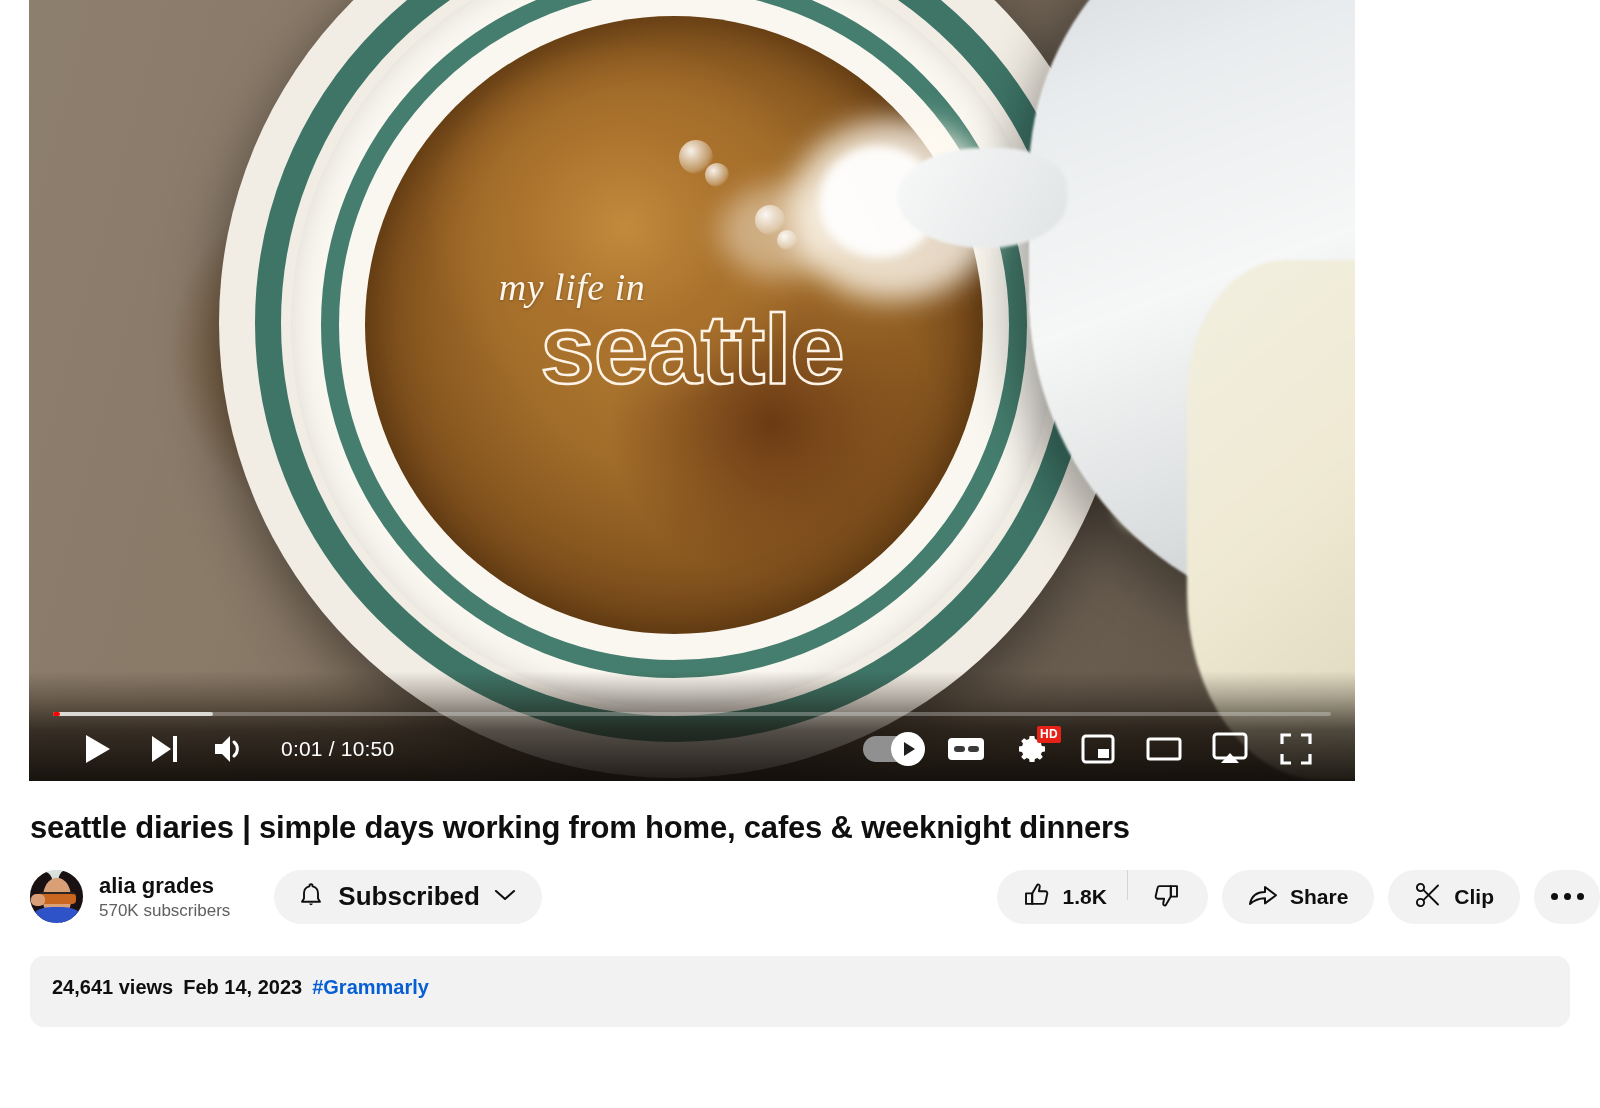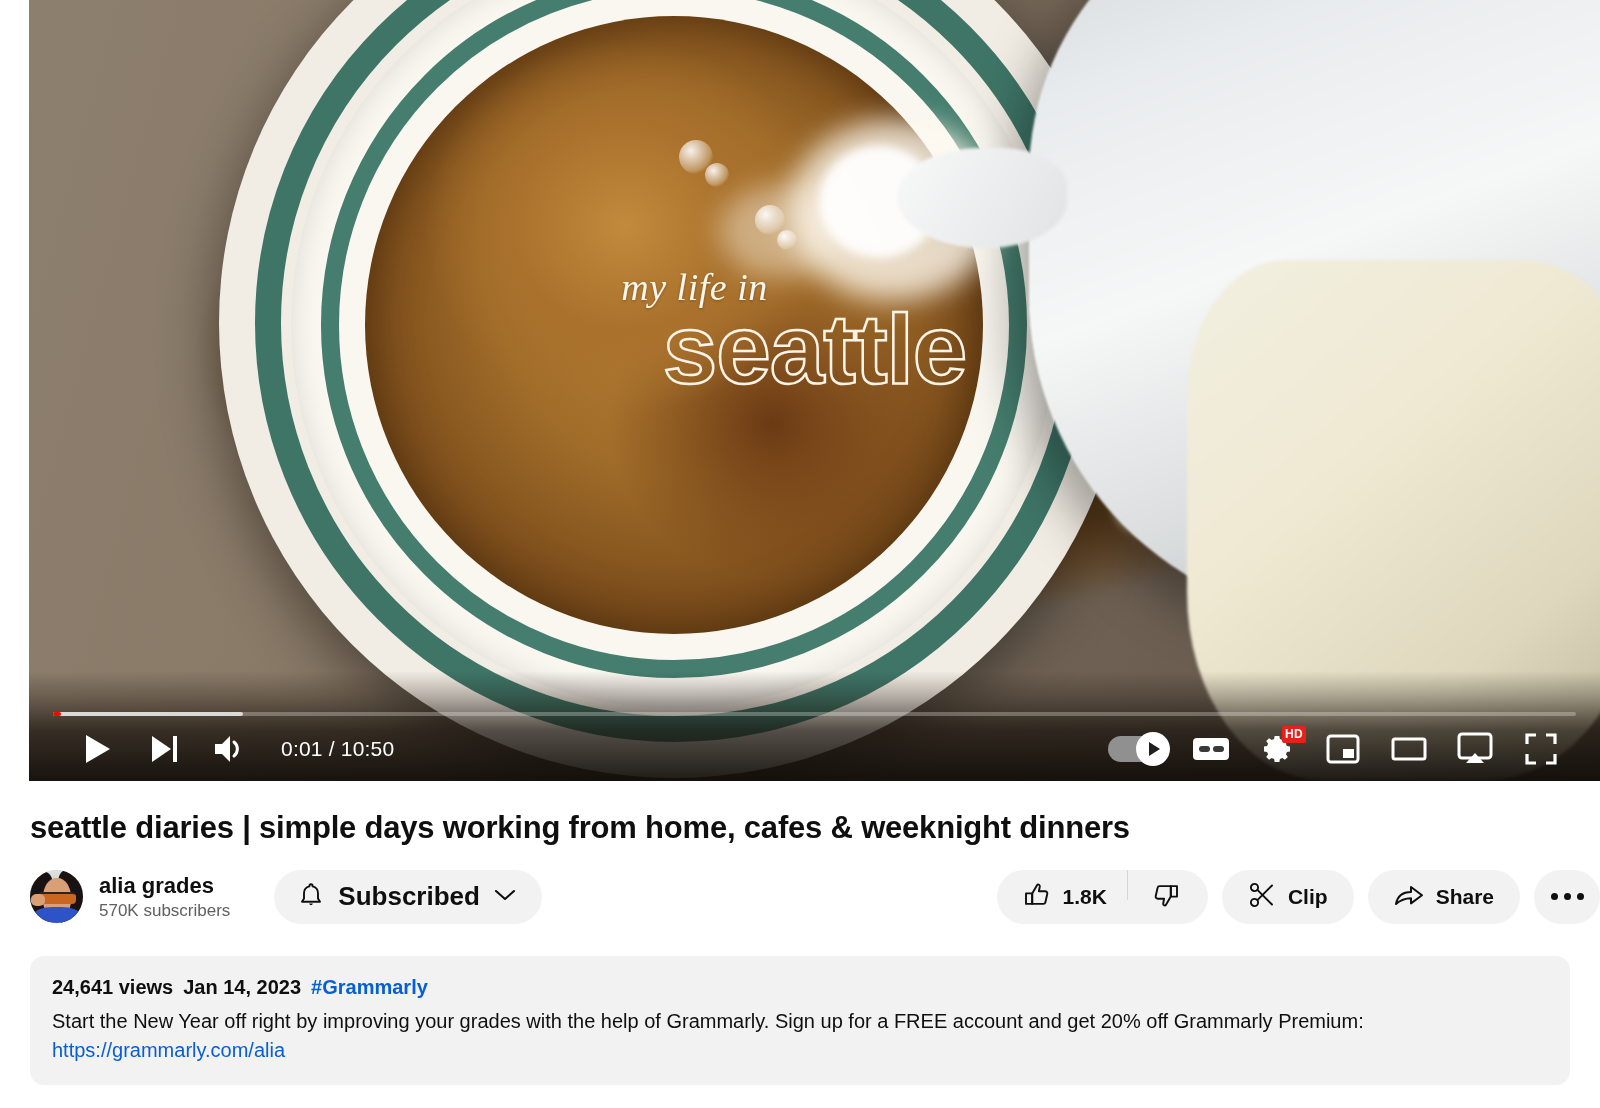--- a/index.html
+++ b/index.html
@@ -13,21 +13,21 @@
     height: 1108px;
     overflow: hidden;
     position: relative;
   }
 
   
   #player {
     position: absolute;
     left: 29px;
     top: 0;
-    width: 1571px;
+    width: 1326px;
     height: 781px;
     overflow: hidden;
     background: #000;
   }
   #video-frame {
     position: absolute;
     inset: 0;
     
     background:
       radial-gradient(ellipse 62% 58% at 49% 45%,
@@ -653,52 +653,51 @@
               <path d="M18.8 15.6l-4.8 8.2c-.4.7-1.3.9-2 .5-.7-.4-.9-1.1-.8-1.8l.9-4.8H5.7c-1.3 0-2.3-1.2-2-2.5l1.9-8.4c.2-1 1.1-1.7 2.1-1.7h11.1z" fill="none" stroke="#0f0f0f" stroke-width="1.9" stroke-linejoin="round"></path>
               <rect x="18.8" y="5.1" width="6.2" height="10.5" fill="none" stroke="#0f0f0f" stroke-width="1.9" stroke-linejoin="round"></rect>
             </svg>
           </span>
         </div>
       </div>
 
       <div class="pill">
         <div class="pill-btn">
           <span>
+            <svg width="30" height="26" viewBox="0 0 30 26" aria-hidden="true">
+              <path d="M2 22c1.5-8 7.3-11.8 15-11.9V5l11 8.2-11 8.2v-5.2c-6.2 0-10.7 1.9-15 5.8z" fill="none" stroke="#0f0f0f" stroke-width="2" stroke-linejoin="round"></path>
+            </svg>
+          </span>
+          <span class="pill-label">Share</span>
+        </div>
+      </div>
+
+      <div class="pill">
+        <div class="pill-btn">
+          <span>
             <svg width="28" height="28" viewBox="0 0 28 28" aria-hidden="true">
               <circle cx="6.5" cy="6.5" r="3.6" fill="none" stroke="#0f0f0f" stroke-width="1.9"></circle>
               <circle cx="6.5" cy="21.5" r="3.6" fill="none" stroke="#0f0f0f" stroke-width="1.9"></circle>
               <path d="M9.4 8.8L24 23.5M24 4.5L9.4 19.2" stroke="#0f0f0f" stroke-width="1.9" stroke-linecap="round"></path>
             </svg>
           </span>
           <span class="pill-label">Clip</span>
         </div>
       </div>
 
-      <div class="pill">
-        <div class="pill-btn">
-          <span>
-            <svg width="30" height="26" viewBox="0 0 30 26" aria-hidden="true">
-              <path d="M2 22c1.5-8 7.3-11.8 15-11.9V5l11 8.2-11 8.2v-5.2c-6.2 0-10.7 1.9-15 5.8z" fill="none" stroke="#0f0f0f" stroke-width="2" stroke-linejoin="round"></path>
-            </svg>
-          </span>
-          <span class="pill-label">Share</span>
-        </div>
-      </div>
-
       <div class="pill" id="more-button">
         <div class="dots">
           <span></span>
             <span></span>
             <span></span>
         </div>
       </div>
 
     </div>
   </div>
 
   <div id="description-box">
     <div id="description-meta">
-      <span>24,641 views</span><span class="sep"></span><span>Jan 14, 2023</span><span class="sep"></span><span id="desc-hashtag">#Grammarly</span>
-    </div>
-    <div id="description-text"><span>Start the New Year off right by improving your grades with the help of Grammarly. Sign up for a FREE account and get 20% off Grammarly Premium: </span><a id="desc-link" href="#">https://grammarly.com/alia</a></div>
+      <span>24,641 views</span><span class="sep"></span><span>Feb 14, 2023</span><span class="sep"></span><span id="desc-hashtag">#Grammarly</span>
+    </div>
   </div>
 
 </div>
 
 </body></html>

